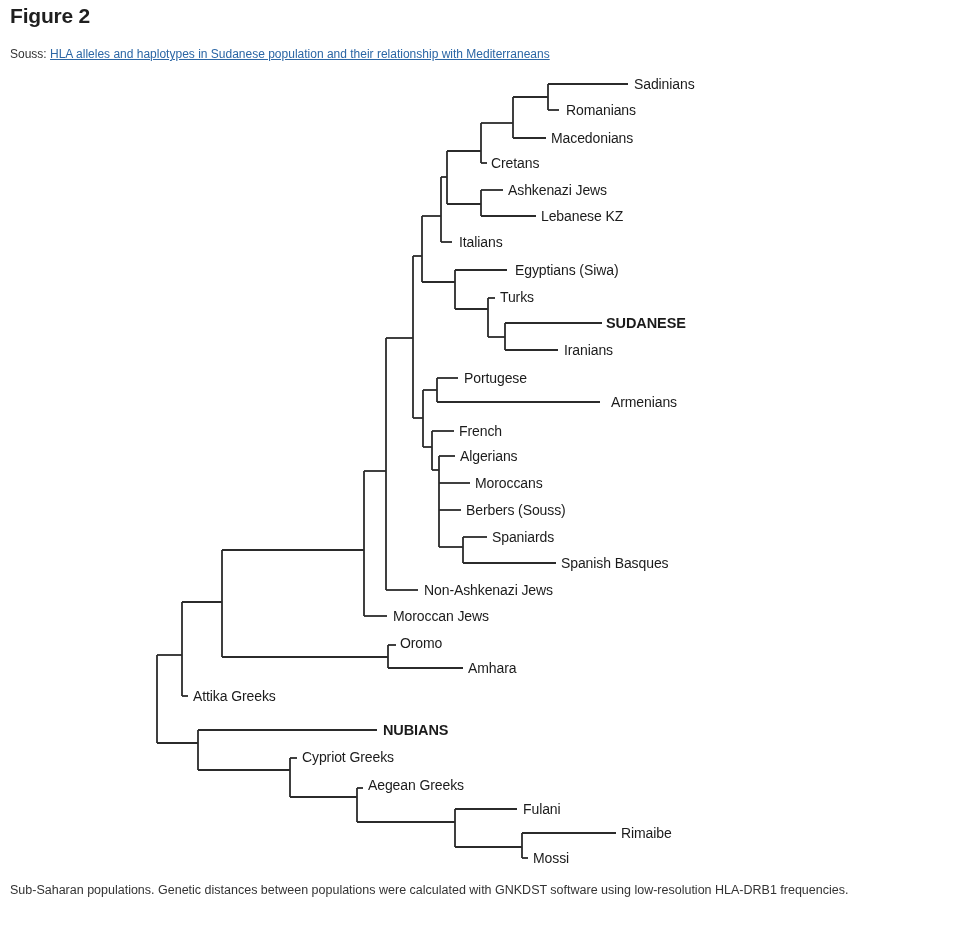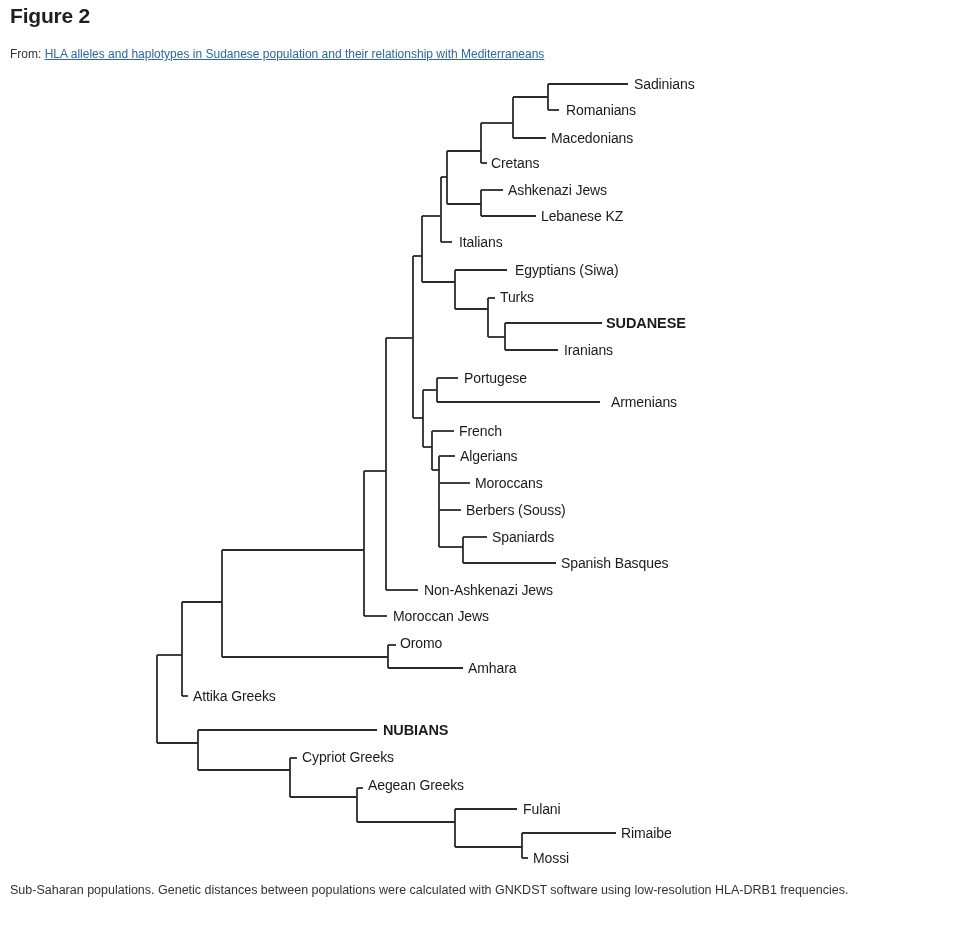--- a/index.html
+++ b/index.html
@@ -15,21 +15,21 @@
   .caption p{margin:0;}
 </style>
 </head>
 <body>
 
 <div class="page">
 
   <h1 class="fig-title">Figure 2</h1>
 
   <div class="source-line">
-    <span>From:</span>
+    <span>Souss:</span>
     <a href="#">HLA alleles and haplotypes in Sudanese population and their relationship with Mediterraneans</a>
   </div>
 
   <svg id="tree-svg" width="971" height="875" viewBox="0 0 971 875">
       <line x1="548" y1="84" x2="628" y2="84" stroke="#2b2b2b" stroke-width="1.8"></line>
       <line x1="548" y1="110" x2="559" y2="110" stroke="#2b2b2b" stroke-width="1.8"></line>
       <line x1="513" y1="97" x2="548" y2="97" stroke="#2b2b2b" stroke-width="1.8"></line>
       <line x1="513" y1="138" x2="546" y2="138" stroke="#2b2b2b" stroke-width="1.8"></line>
       <line x1="481" y1="123" x2="513" y2="123" stroke="#2b2b2b" stroke-width="1.8"></line>
       <line x1="481" y1="163" x2="487" y2="163" stroke="#2b2b2b" stroke-width="1.8"></line>

